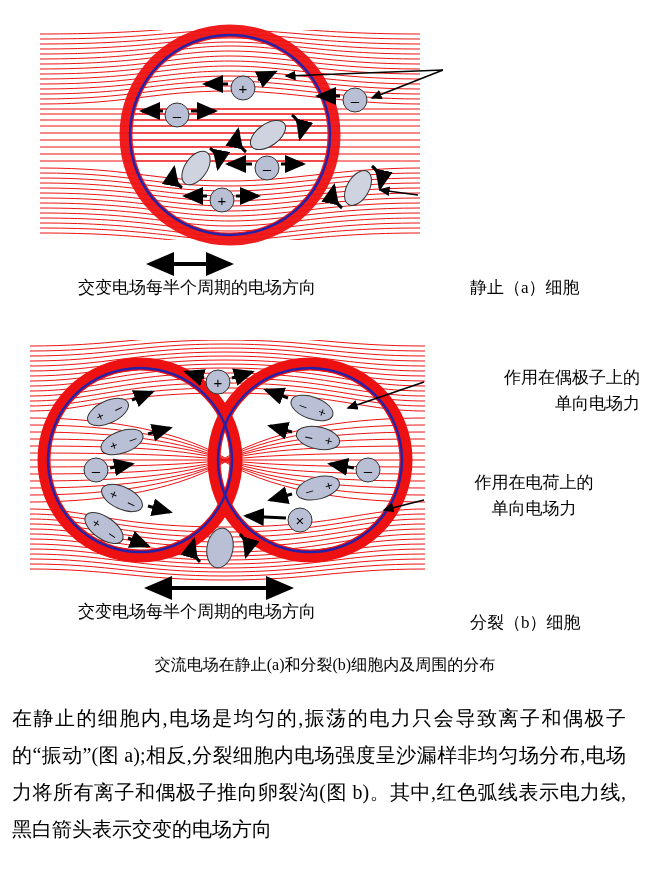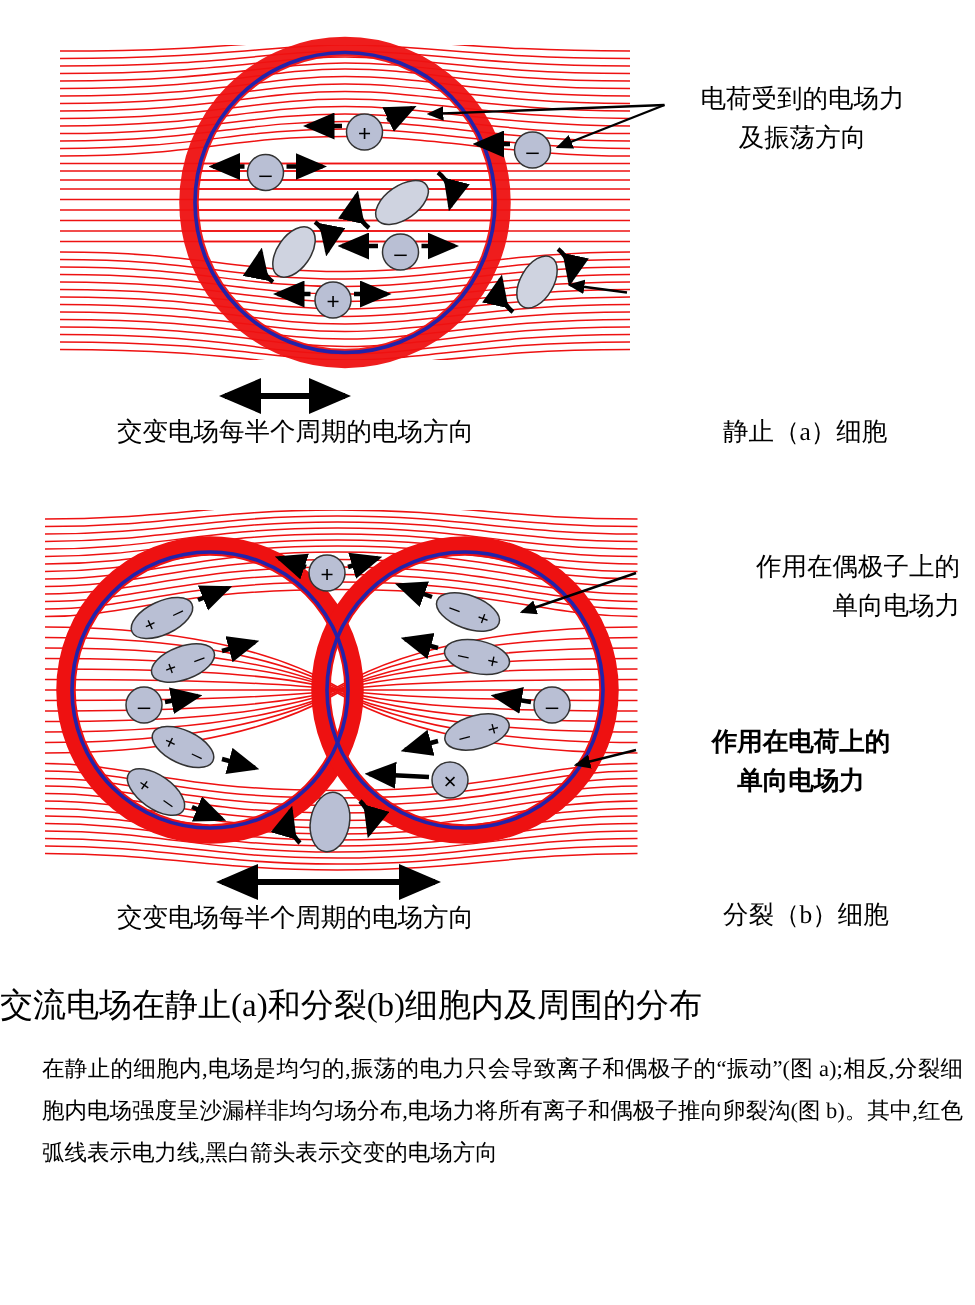--- a/index.html
+++ b/index.html
@@ -36,35 +36,34 @@
     font-size:17px;
     color:#000;
     white-space:nowrap;
   }
   .label-bold{
     position:absolute;
     font-family:"Liberation Serif", serif;
     font-size:17px;
     color:#000;
     white-space:nowrap;
-    margin-left:12px;
   }
 
   
   #figure-title{
     position:absolute;
     left:0;top:655px;width:650px;
-    text-align:left;
-    font-size:22px;
+    text-align:center;
+    font-size:16px;
     font-family:"Liberation Serif", serif;
   }
   #body-text{
     position:absolute;
-    left:28px;top:700px;width:614px;
-    font-size:15px;
+    left:12px;top:700px;width:614px;
+    font-size:20px;
     line-height:1.85;
     text-align:justify;
     font-family:"Liberation Serif", serif;
   }
 </style>
 </head>
 <body>
 
 <div class="page">
 
@@ -211,22 +210,20 @@
         <line x1="443" y1="60" x2="372" y2="88" marker-end="url(#ah)"></line>
         <line x1="443" y1="60" x2="286" y2="66" marker-end="url(#ah)"></line>
         <line x1="418" y1="185" x2="380" y2="180" marker-end="url(#ah)"></line>
       </g>
 
       <g>
         <line x1="150" y1="254" x2="230" y2="254" stroke="#000" stroke-width="4" marker-start="url(#ahr)" marker-end="url(#ah)"></line>
       </g>
     </svg>
 
-    <div class="anno" style="left:430px;top:43px;width:210px;">电荷受到的电场力
-及振荡方向</div>
     <div class="caption-line" style="left:78px;top:266px;">交变电场每半个周期的电场方向</div>
     <div class="label-bold" style="left:470px;top:266px;">静止（a）细胞</div>
   </div>
 
   <div class="panel" id="panel-b">
     <svg class="svg-wrap" width="650" height="320" viewBox="0 0 650 320">
       <defs>
         <clipPath id="clipB">
             <rect x="30" y="10" width="400" height="250"></rect>
           </clipPath>
@@ -373,22 +370,22 @@
         <line x1="424" y1="170" x2="384" y2="180" marker-end="url(#ah)"></line>
       </g>
 
       <g>
         <line x1="148" y1="258" x2="290" y2="258" stroke="#000" stroke-width="4" marker-start="url(#ahr)" marker-end="url(#ah)"></line>
       </g>
     </svg>
 
     <div class="anno" style="left:428px;top:35px;width:212px;text-align:right;">作用在偶极子上的
 单向电场力</div>
-    <div class="anno" style="left:428px;top:152px;width:212px;font-weight:bold;">作用在电荷上的
+    <div class="anno" style="left:428px;top:140px;width:212px;">作用在电荷上的
 单向电场力</div>
     <div class="caption-line" style="left:78px;top:270px;">交变电场每半个周期的电场方向</div>
-    <div class="label-bold" style="left:470px;top:268px;">分裂（b）细胞</div>
+    <div class="label-bold" style="left:470px;top:281px;">分裂（b）细胞</div>
   </div>
 
   <div id="figure-title">交流电场在静止(a)和分裂(b)细胞内及周围的分布</div>
   <div id="body-text">在静止的细胞内,电场是均匀的,振荡的电力只会导致离子和偶极子的“振动”(图 a);相反,分裂细胞内电场强度呈沙漏样非均匀场分布,电场力将所有离子和偶极子推向卵裂沟(图 b)。其中,红色弧线表示电力线,黑白箭头表示交变的电场方向</div>
 
 </div>
 
 </body></html>

